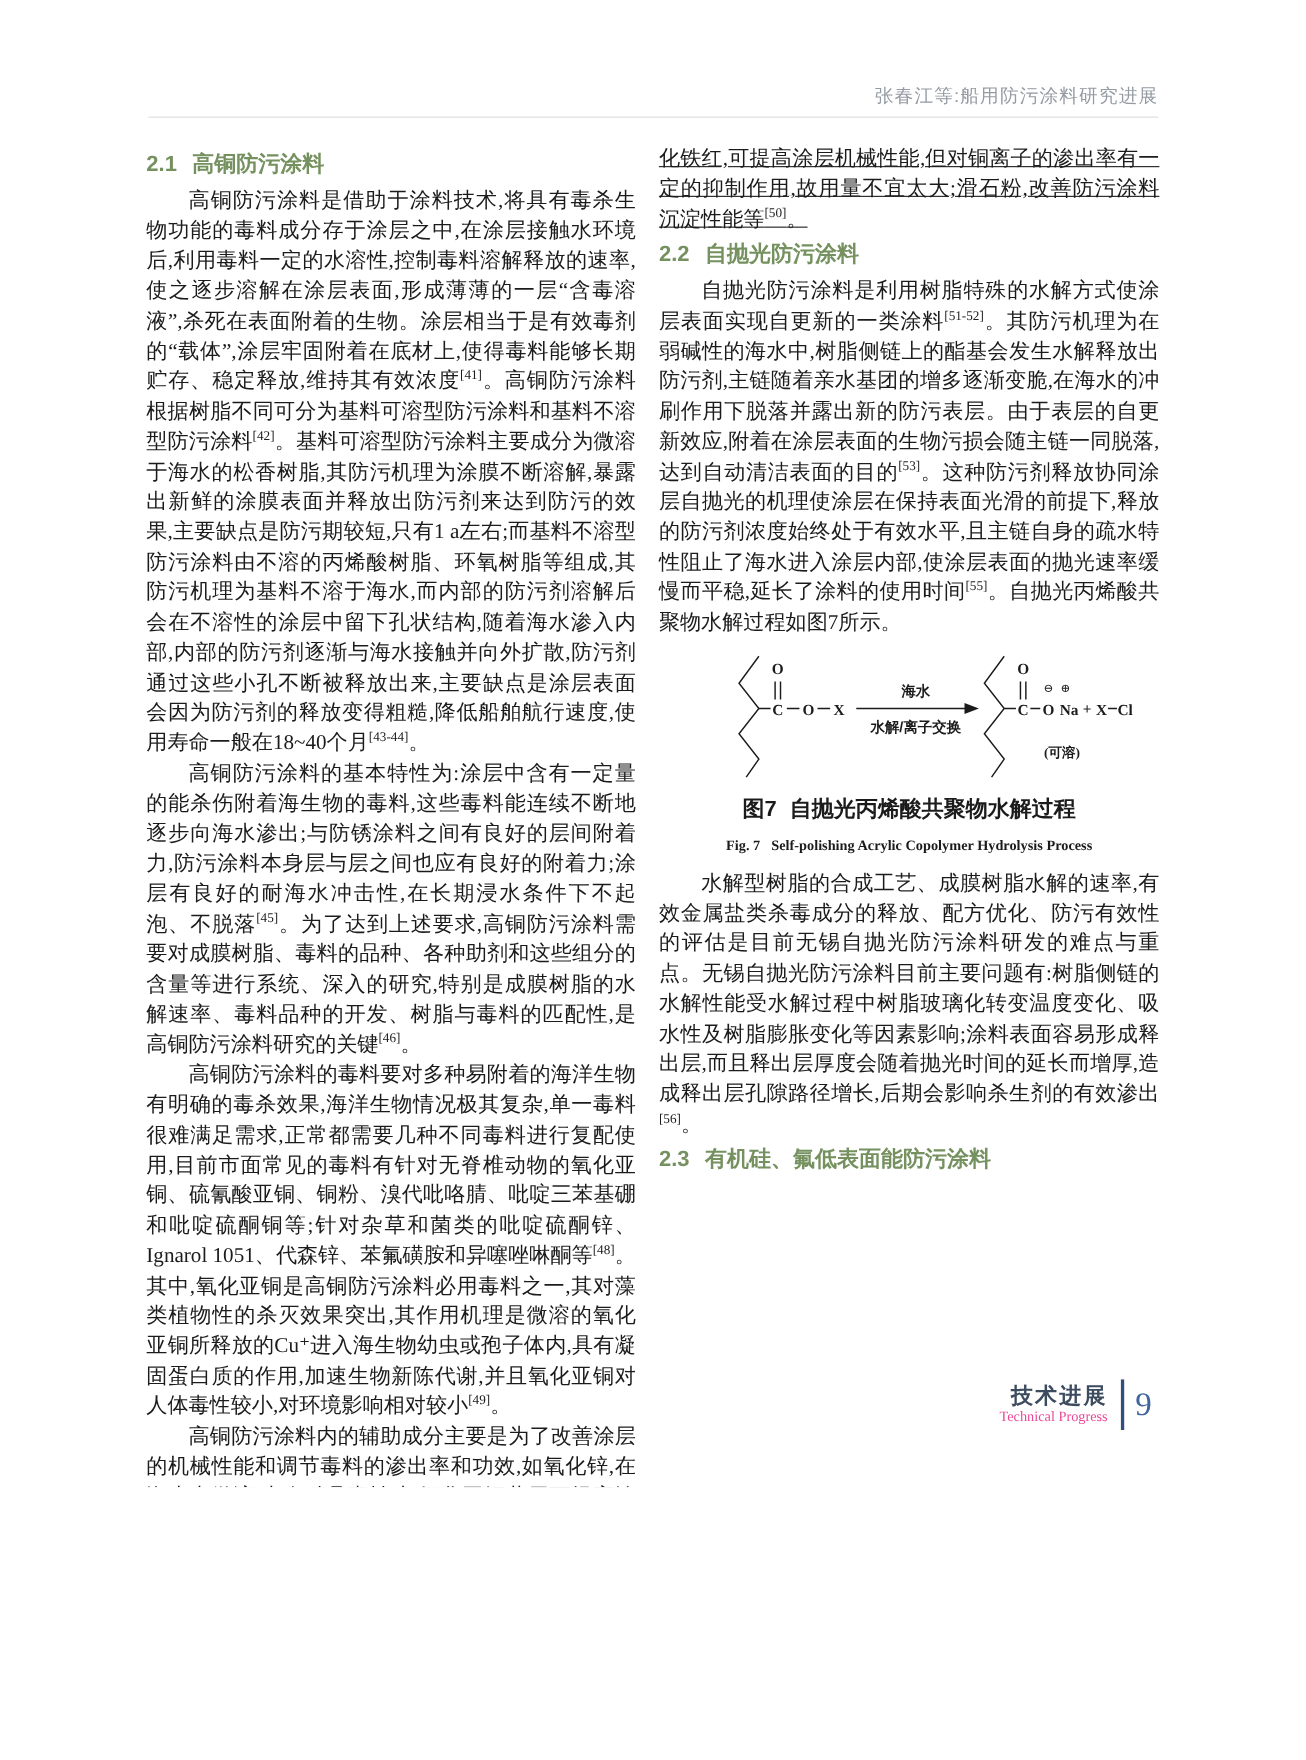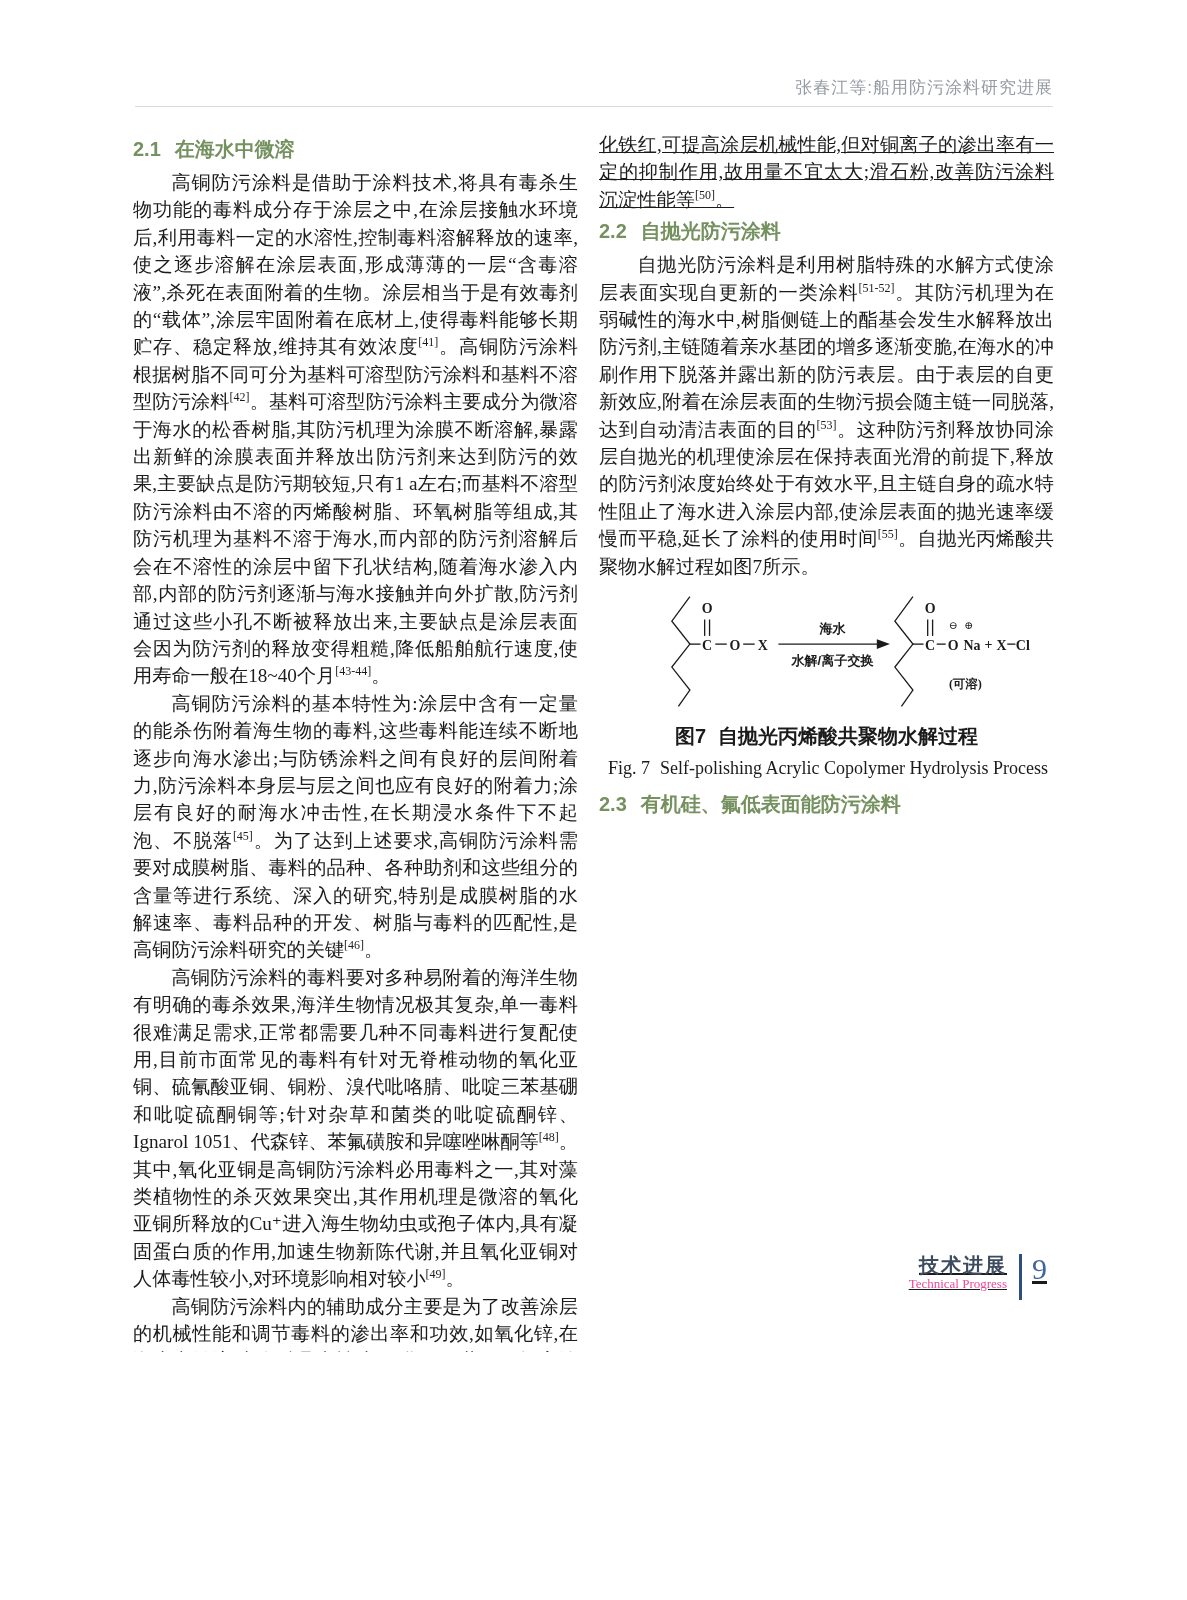--- a/index.html
+++ b/index.html
@@ -29,43 +29,43 @@
   .fig-svg{display:block;}
   .fig-svg text{font-family:"Liberation Serif","DejaVu Serif",serif;fill:#1b1b1b;}
   .fig-svg .cn{font-family:"Liberation Sans","DejaVu Sans",sans-serif;font-weight:bold;font-size:16px;}
   .fig-svg .atom{font-size:17px;font-weight:bold;}
   .fig-svg .charge{font-size:13px;}
   .fig-svg .soluble{font-size:15px;font-weight:bold;}
   .fig-svg path,.fig-svg line{stroke:#1b1b1b;stroke-width:1.6;fill:none;}
   .fig-caption-zh{text-align:center;font-family:"Liberation Sans","DejaVu Sans",sans-serif;
     font-weight:bold;font-size:20px;margin:10px 0 4px 0;text-indent:0;}
   .fig-caption-zh .cap-label{margin-right:12px;}
-  .fig-caption-en{text-align:right;font-weight:normal;font-size:18px;line-height:27px;margin:0 6px 8px 6px;text-indent:0;}
+  .fig-caption-en{text-align:center;font-weight:bold;font-size:13px;line-height:27px;margin:0 6px 8px 6px;text-indent:0;}
   .fig-caption-en .cap-label{margin-right:10px;}
 
   
-  .footer{position:absolute;right:140px;bottom:52px;display:flex;align-items:flex-start;text-decoration:underline;}
+  .footer{position:absolute;right:140px;bottom:52px;display:flex;align-items:center;}
   .footer-labels{text-align:right;}
   .footer-zh{font-family:"Liberation Sans","DejaVu Sans",sans-serif;font-weight:bold;
     font-size:20px;color:#3d4b5f;letter-spacing:2px;line-height:22px;}
   .footer-en{font-size:13px;color:#ec4899;line-height:16px;}
   .footer-bar{width:3px;height:46px;background:#2e4e7b;margin:0 10px 0 12px;}
   .footer-page{font-size:30px;color:#40649d;line-height:30px;}
 </style>
 </head>
 <body>
 
 <div id="page">
 
   <div class="running-head">张春江等:船用防污涂料研究进展</div>
   <div class="head-rule"></div>
 
   <div class="col col-left">
     <div class="sec-heading">
-      <span class="sec-num">2.1</span><span>在海水中微溶</span>
+      <span class="sec-num">2.1</span><span>高铜防污涂料</span>
     </div>
     <p class="body-par">高铜防污涂料是借助于涂料技术,将具有毒杀生物功能的毒料成分存于涂层之中,在涂层接触水环境后,利用毒料一定的水溶性,控制毒料溶解释放的速率,使之逐步溶解在涂层表面,形成薄薄的一层“含毒溶液”,杀死在表面附着的生物。涂层相当于是有效毒剂的“载体”,涂层牢固附着在底材上,使得毒料能够长期贮存、稳定释放,维持其有效浓度<sup>[41]</sup>。高铜防污涂料根据树脂不同可分为基料可溶型防污涂料和基料不溶型防污涂料<sup>[42]</sup>。基料可溶型防污涂料主要成分为微溶于海水的松香树脂,其防污机理为涂膜不断溶解,暴露出新鲜的涂膜表面并释放出防污剂来达到防污的效果,主要缺点是防污期较短,只有1 a左右;而基料不溶型防污涂料由不溶的丙烯酸树脂、环氧树脂等组成,其防污机理为基料不溶于海水,而内部的防污剂溶解后会在不溶性的涂层中留下孔状结构,随着海水渗入内部,内部的防污剂逐渐与海水接触并向外扩散,防污剂通过这些小孔不断被释放出来,主要缺点是涂层表面会因为防污剂的释放变得粗糙,降低船舶航行速度,使用寿命一般在18~40个月<sup>[43-44]</sup>。</p>
     <p class="body-par">高铜防污涂料的基本特性为:涂层中含有一定量的能杀伤附着海生物的毒料,这些毒料能连续不断地逐步向海水渗出;与防锈涂料之间有良好的层间附着力,防污涂料本身层与层之间也应有良好的附着力;涂层有良好的耐海水冲击性,在长期浸水条件下不起泡、不脱落<sup>[45]</sup>。为了达到上述要求,高铜防污涂料需要对成膜树脂、毒料的品种、各种助剂和这些组分的含量等进行系统、深入的研究,特别是成膜树脂的水解速率、毒料品种的开发、树脂与毒料的匹配性,是高铜防污涂料研究的关键<sup>[46]</sup>。</p>
     <p class="body-par">高铜防污涂料的毒料要对多种易附着的海洋生物有明确的毒杀效果,海洋生物情况极其复杂,单一毒料很难满足需求,正常都需要几种不同毒料进行复配使用,目前市面常见的毒料有针对无脊椎动物的氧化亚铜、硫氰酸亚铜、铜粉、溴代吡咯腈、吡啶三苯基硼和吡啶硫酮铜等;针对杂草和菌类的吡啶硫酮锌、Ignarol 1051、代森锌、苯氟磺胺和异噻唑啉酮等<sup>[48]</sup>。其中,氧化亚铜是高铜防污涂料必用毒料之一,其对藻类植物性的杀灭效果突出,其作用机理是微溶的氧化亚铜所释放的Cu⁺进入海生物幼虫或孢子体内,具有凝固蛋白质的作用,加速生物新陈代谢,并且氧化亚铜对人体毒性较小,对环境影响相对较小<sup>[49]</sup>。</p>
     <p class="body-par">高铜防污涂料内的辅助成分主要是为了改善涂层的机械性能和调节毒料的渗出率和功效,如氧化锌,在海水中微溶,本身稍具毒性,与氧化亚铜共用可提高涂层机械性能,还能够提高铜离子的渗出率;氧</p>
   </div>
 
   <div class="col col-right">
     <p class="body-par no-indent">化铁红,可提高涂层机械性能,但对铜离子的渗出率有一定的抑制作用,故用量不宜太大;滑石粉,改善防污涂料沉淀性能等<sup>[50]</sup>。</p>
 
@@ -111,20 +111,21 @@
         <text class="soluble" x="420" y="120" text-anchor="middle">(可溶)</text>
       </svg>
     </div>
     <p class="fig-caption-zh">
       <span class="cap-label">图7</span><span>自抛光丙烯酸共聚物水解过程</span>
     </p>
     <p class="fig-caption-en">
       <span class="cap-label">Fig. 7</span><span>Self-polishing Acrylic Copolymer Hydrolysis Process</span>
     </p>
 
+    <p class="body-par">水解型树脂的合成工艺、成膜树脂水解的速率,有效金属盐类杀毒成分的释放、配方优化、防污有效性的评估是目前无锡自抛光防污涂料研发的难点与重点。无锡自抛光防污涂料目前主要问题有:树脂侧链的水解性能受水解过程中树脂玻璃化转变温度变化、吸水性及树脂膨胀变化等因素影响;涂料表面容易形成释出层,而且释出层厚度会随着抛光时间的延长而增厚,造成释出层孔隙路径增长,后期会影响杀生剂的有效渗出<sup>[56]</sup>。</p>
 
     <div class="sec-heading">
       <span class="sec-num">2.3</span><span>有机硅、氟低表面能防污涂料</span>
     </div>
   </div>
 
   <div class="footer">
     <div class="footer-labels">
       <div class="footer-zh">技术进展</div>
       <div class="footer-en">Technical Progress</div>

